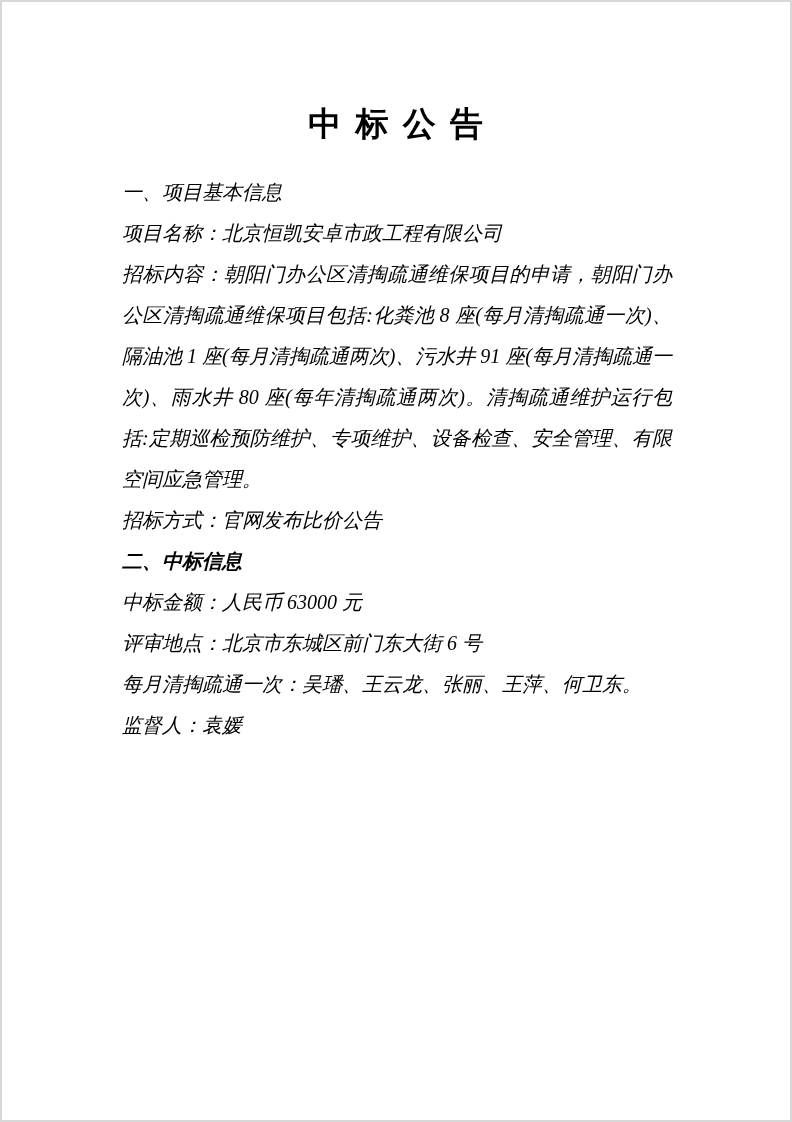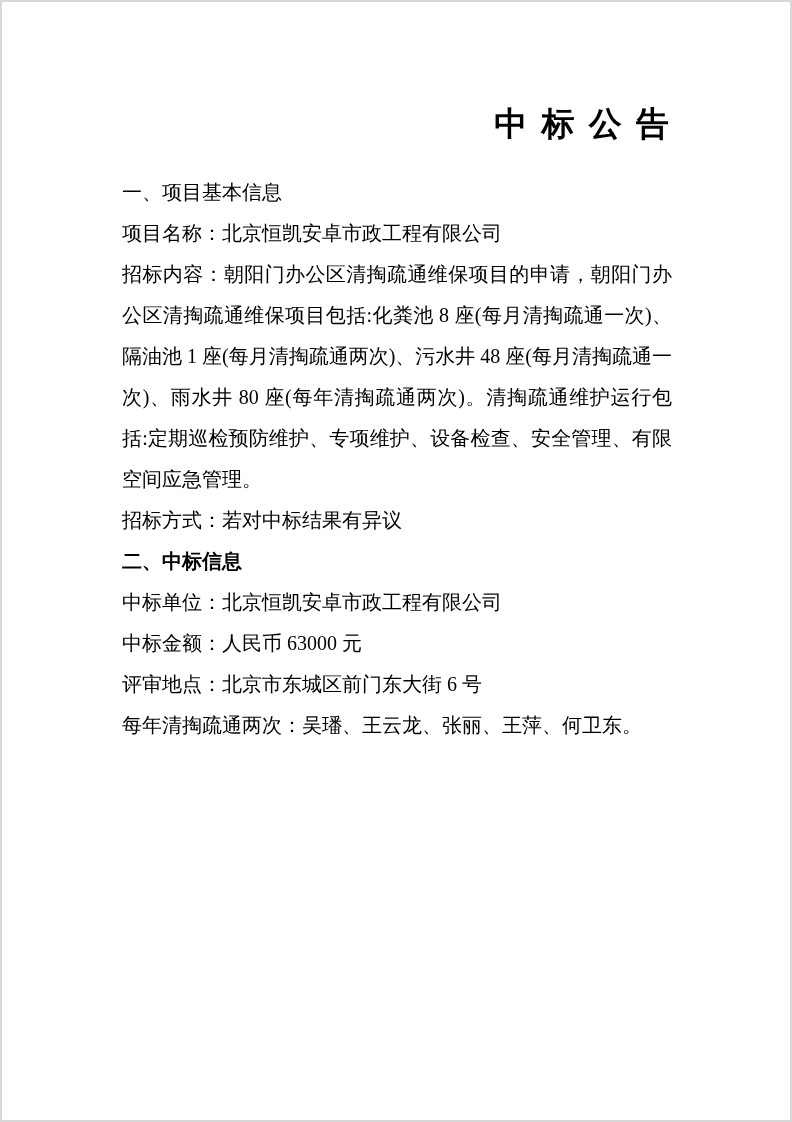--- a/index.html
+++ b/index.html
@@ -20,60 +20,61 @@
   }
   .content {
     box-sizing: border-box;
     padding: 100px 118px 0 120px;
   }
   .title {
     margin: 0 0 26px 0;
     font-size: 33px;
     font-weight: bold;
     line-height: 44px;
-    text-align: right;
+    text-align: center;
     letter-spacing: 3px;
   }
   .line {
     font-size: 20px;
     line-height: 41px;
     text-align: justify;
+    font-style: italic;
   }
   .bold {
     font-weight: bold;
   }
   .indent-para {
     text-indent: 44px;
   }
 </style>
 </head>
 <body>
 
 <div class="page">
   <div class="content">
 
     <h1 class="title">中 标 公 告</h1>
 
     <div class="line">一、项目基本信息</div>
 
     <div class="line">项目名称：北京恒凯安卓市政工程有限公司</div>
 
-    <div class="line">招标内容：朝阳门办公区清掏疏通维保项目的申请，朝阳门办公区清掏疏通维保项目包括:化粪池 8 座(每月清掏疏通一次)、隔油池 1 座(每月清掏疏通两次)、污水井 48 座(每月清掏疏通一次)、雨水井 80 座(每年清掏疏通两次)。清掏疏通维护运行包括:定期巡检预防维护、专项维护、设备检查、安全管理、有限空间应急管理。</div>
+    <div class="line">招标内容：朝阳门办公区清掏疏通维保项目的申请，朝阳门办公区清掏疏通维保项目包括:化粪池 8 座(每月清掏疏通一次)、隔油池 1 座(每月清掏疏通两次)、污水井 91 座(每月清掏疏通一次)、雨水井 80 座(每年清掏疏通两次)。清掏疏通维护运行包括:定期巡检预防维护、专项维护、设备检查、安全管理、有限空间应急管理。</div>
 
-    <div class="line">招标方式：若对中标结果有异议</div>
+    <div class="line">招标方式：官网发布比价公告</div>
 
     <div class="line bold">二、中标信息</div>
 
-    <div class="line">中标单位：北京恒凯安卓市政工程有限公司</div>
 
     <div class="line">中标金额：人民币 63000 元</div>
 
 
 
     <div class="line">评审地点：北京市东城区前门东大街 6 号</div>
 
-    <div class="line">每年清掏疏通两次：吴璠、王云龙、张丽、王萍、何卫东。</div>
+    <div class="line">每月清掏疏通一次：吴璠、王云龙、张丽、王萍、何卫东。</div>
 
+    <div class="line">监督人：袁媛</div>
 
 
 
   </div>
 </div>
 
 </body></html>

